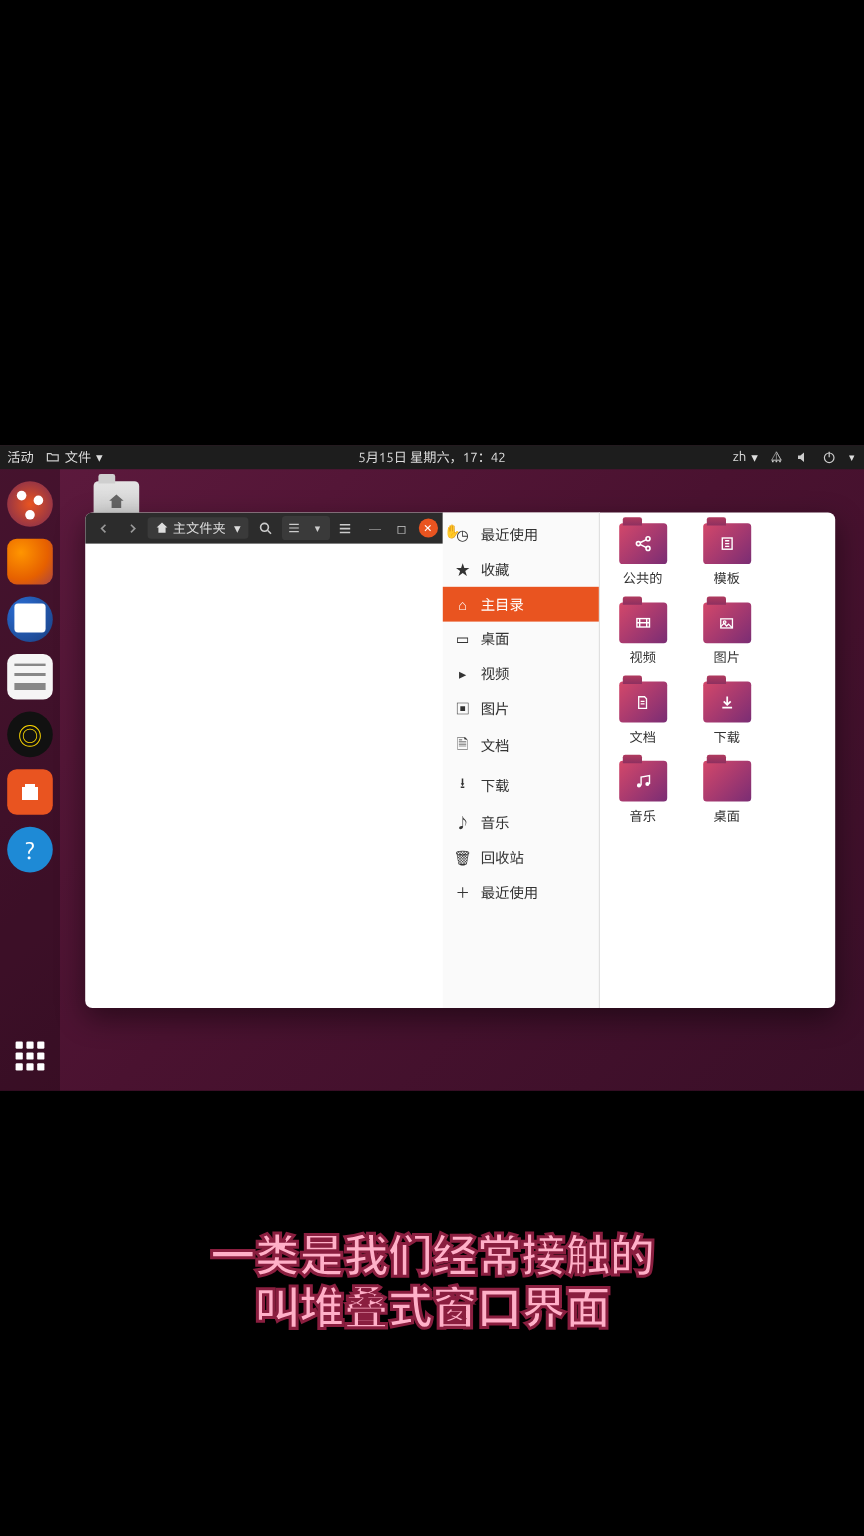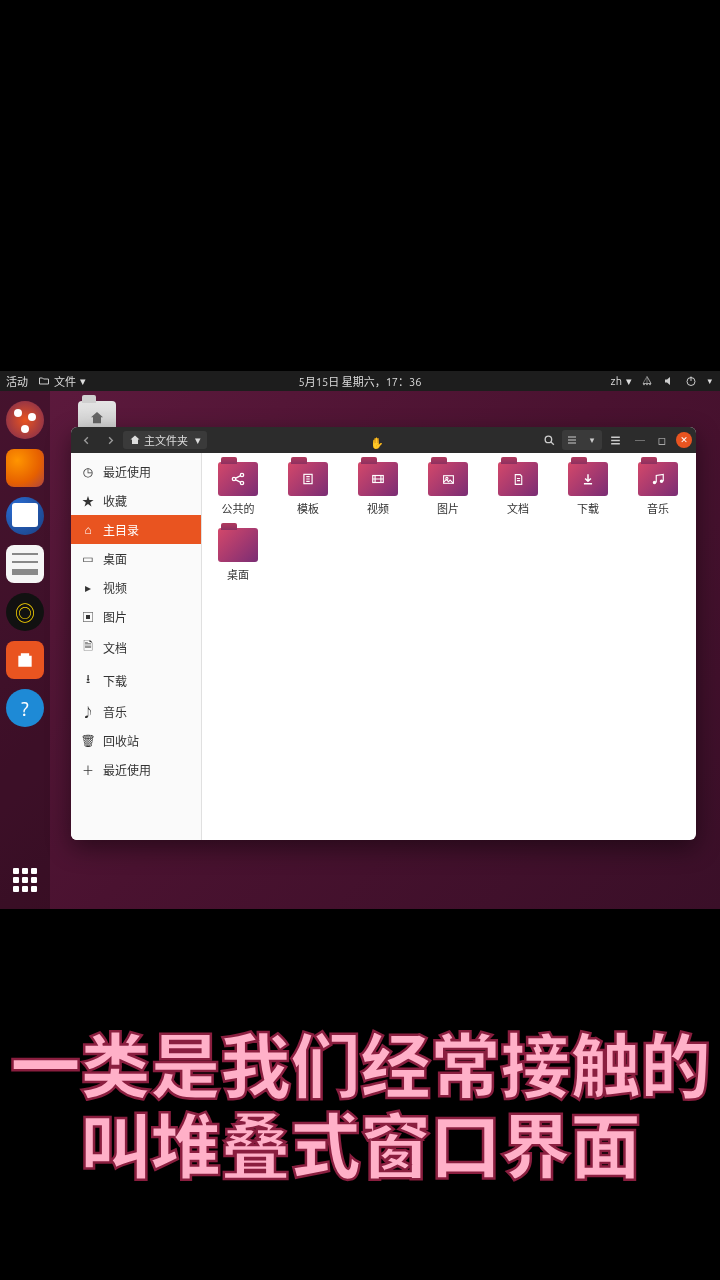--- a/index.html
+++ b/index.html
@@ -26,21 +26,21 @@
   .dock-ubuntu { background: radial-gradient(circle,#e95420,#772953); border-radius:50%; position:relative;}
   .dock-ubuntu::after{content:"";position:absolute;width:8px;height:8px;background:#fff;border-radius:50%;left:8px;top:8px;box-shadow:14px 4px 0 #fff, 7px 16px 0 #fff;}
   .dock-apps { position: absolute; bottom: 10px; }
   .dock-apps .grid { width: 24px; height: 24px; display: grid; grid-template: repeat(3,6px)/repeat(3,6px); gap: 3px; }
   .dock-apps .grid span { background: #fff; border-radius: 1px; }
   
   .desktop-home { position:absolute; left:78px; top:30px; width:38px; height:34px; background:linear-gradient(#e4e4e4,#cfcfcf); border-radius:4px 4px 2px 2px; }
   .desktop-home::before{content:"";position:absolute;top:-6px;left:4px;width:14px;height:8px;background:#cfcfcf;border-radius:2px 2px 0 0;}
   .desktop-home .hicon{position:absolute;inset:8px;display:flex;align-items:center;justify-content:center;color:#555;}
   
-  .fm { position: absolute; left: 71px; top: 56px; width: 625px; height: 413px; background: #fff; border-radius: 6px; box-shadow: 0 8px 24px rgba(0,0,0,.45); display:flex; flex-direction:column; overflow:hidden; }
+  .fm { position: absolute; left: 71px; top: 56px; width: 625px; height: 413px; background: #fff; border-radius: 6px; box-shadow: 0 8px 24px rgba(0,0,0,.45); display:flex; flex-direction:row; overflow:hidden; }
   .fm-titlebar { height: 26px; background: #2c2c2c; display: flex; align-items: center; padding: 0 4px; color: #ddd; gap:2px; }
   .tb-btn { width: 22px; height: 20px; display:flex; align-items:center; justify-content:center; border-radius:3px; color:#ccc; }
   .tb-sep { flex:1; }
   .tb-path { display:flex; align-items:center; gap:3px; background:#3a3a3a; border-radius:3px; padding:1px 6px; font-size:11px; }
   .viewbtn { display:flex; align-items:center; background:#3a3a3a; border-radius:3px; }
   .viewbtn .tb-btn{width:20px;}
   .win-close { background:#e95420; border-radius:50%; width:16px; height:16px; margin-left:4px; display:flex;align-items:center;justify-content:center;color:#fff;font-size:9px;}
   .win-ctrl { width:16px; height:16px; margin-left:4px; display:flex;align-items:center;justify-content:center;color:#ccc;font-size:10px;}
   .fm-body { flex:1; display:flex; }
   
@@ -51,42 +51,42 @@
   
   .fm-content { flex:1; padding:9px 6px; display:flex; flex-wrap:wrap; align-content:flex-start; gap:12px 10px; }
   .folder { width:60px; display:flex; flex-direction:column; align-items:center; gap:4px; font-size:11px; color:#333; }
   .folder-icon { width:40px; height:34px; border-radius:3px; position:relative; background:linear-gradient(135deg,#d4486a 0%, #a83a6f 50%, #7a2d74 100%); }
   .folder-icon::before{content:"";position:absolute;top:-5px;left:3px;width:16px;height:7px;border-radius:2px 2px 0 0;background:linear-gradient(#b03a5e,#8e3060);}
   .folder-glyph { position:absolute; inset:0; display:flex; align-items:center; justify-content:center; color:rgba(255,255,255,.85); font-size:14px;}
   
   .cursor-hand { position:absolute; left:370px; top:66px; color:#fff; font-size:11px; }
   
   .subtitle { position:absolute; left:0; right:0; top:1026px; text-align:center; }
-  .subtitle p { font-size:71px; line-height:1.12; font-weight:800; color:#ffb0c8;
+  .subtitle p { font-size:38px; line-height:1.12; font-weight:800; color:#ffb0c8;
     -webkit-text-stroke: 2.5px #8a1e3f; text-shadow: 0 0 4px rgba(0,0,0,.4);
     letter-spacing:-1px;}
   svg{display:block;}
 </style>
 </head>
 <body>
 
 <div class="screen">
 
   <div class="panel">
     <div class="panel-left">
       <span class="panel-item">活动</span>
       <span class="panel-item">
         <svg width="12" height="12" viewBox="0 0 24 24" fill="none" stroke="#ccc" stroke-width="2">
             <path d="M3 6h6l2 2h10v10H3z"></path>
           </svg>
         <span>文件</span>
         <span>▾</span>
       </span>
     </div>
-    <div class="panel-center">5月15日 星期六，17：36</div>
+    <div class="panel-center">5月15日 星期六，17：42</div>
     <div class="panel-right">
       <span class="panel-item">
         <span>zh</span>
         <span>▾</span>
       </span>
       <span class="ico">
           <svg width="12" height="12" viewBox="0 0 24 24" fill="#ccc">
             <path d="M12 3l-8 14h16z M12 3l8 14 M4 17h16" stroke="#ccc" fill="none"></path>
             <circle cx="6" cy="19" r="1.5"></circle>
             <circle cx="12" cy="19" r="1.5"></circle>

